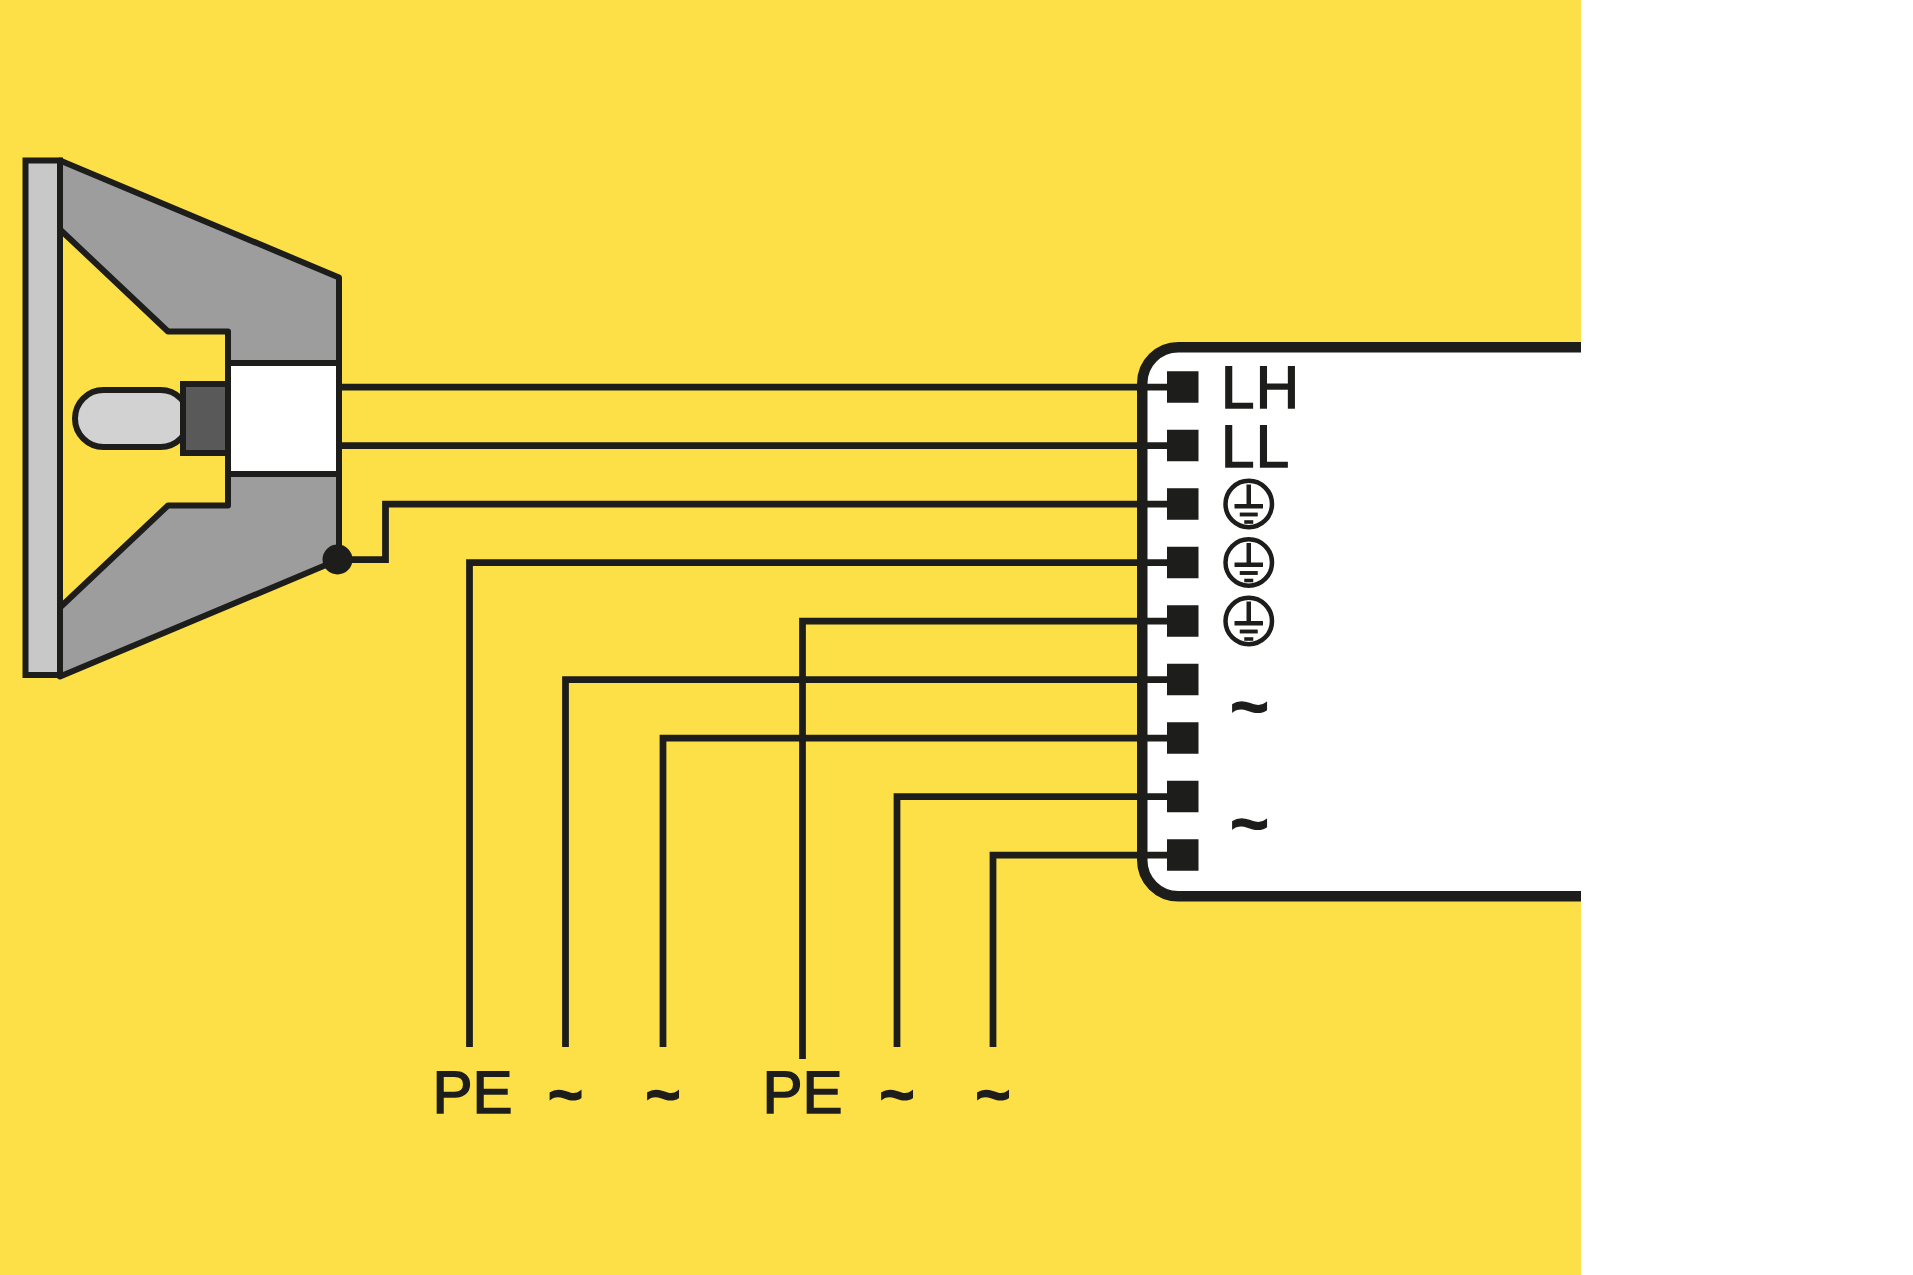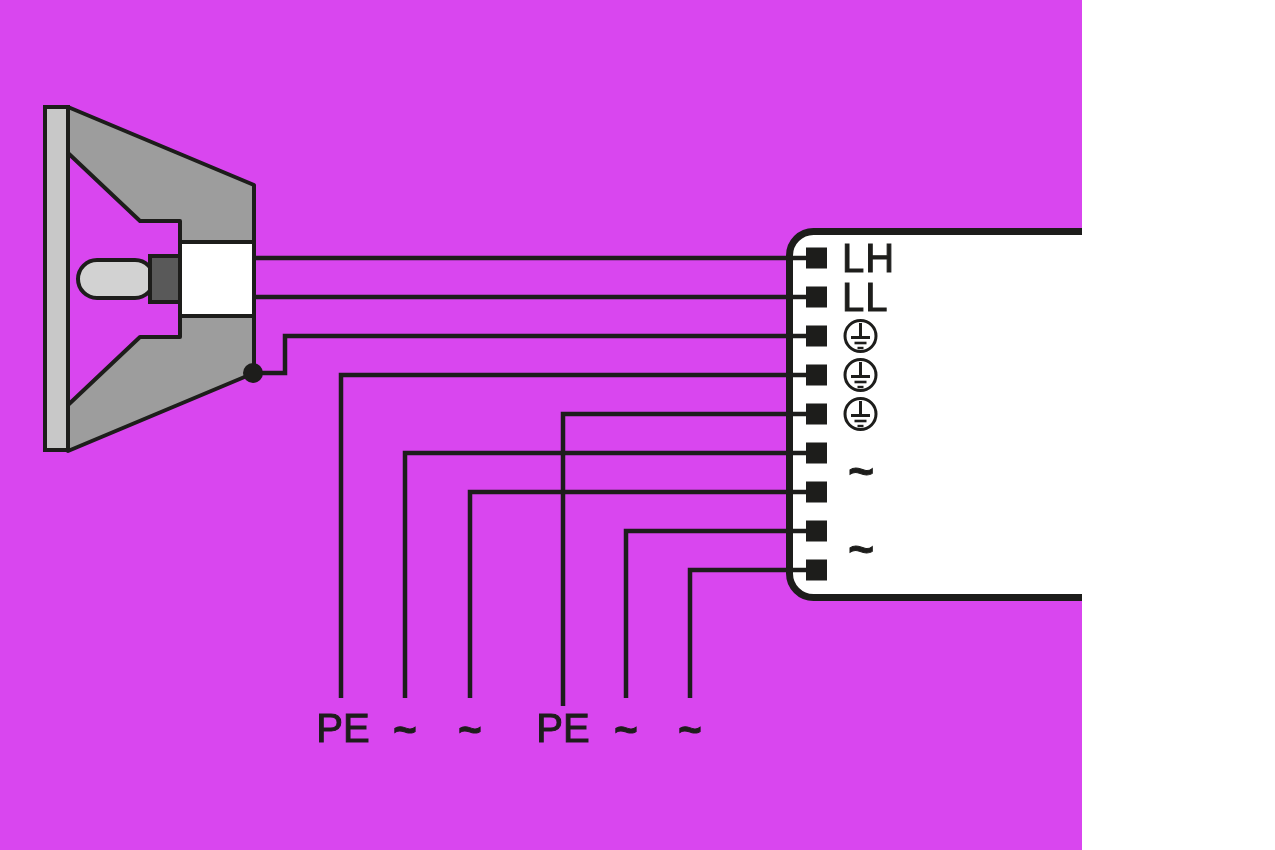--- a/index.html
+++ b/index.html
@@ -4,24 +4,23 @@
 <style>
   html, body {
     margin: 0;
     padding: 0;
     background: #ffffff;
   }
   .stage {
     position: relative;
     width: 1054px;
     height: 850px;
-    background: #d946ef;
+    background: #fde047;
     font-family: "Liberation Sans", sans-serif;
     overflow: hidden;
-    padding-left: 28px;
   }
   svg text {
     font-family: "Liberation Sans", sans-serif;
     fill: #1d1d1b;
     stroke: #1d1d1b;
     stroke-width: 1px;
     paint-order: stroke;
   }
   .term-label {
     font-size: 40px;

